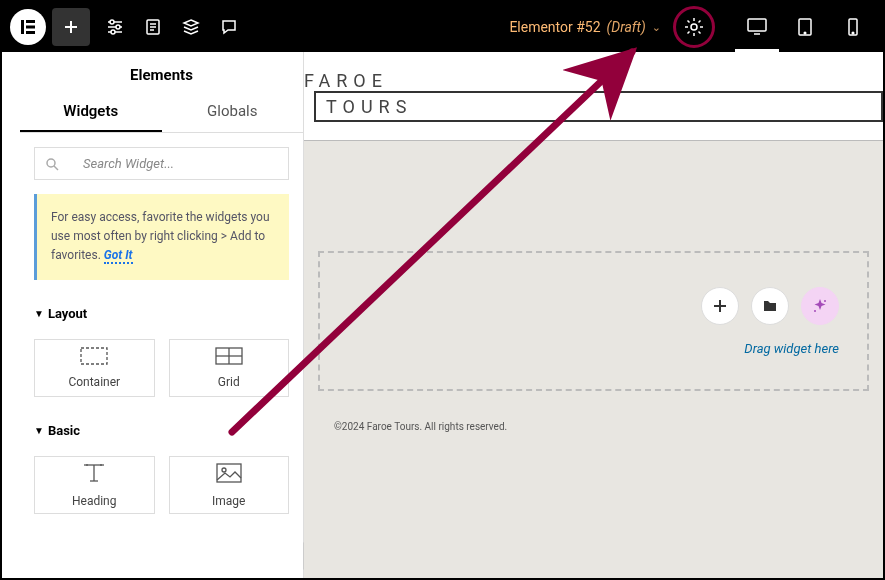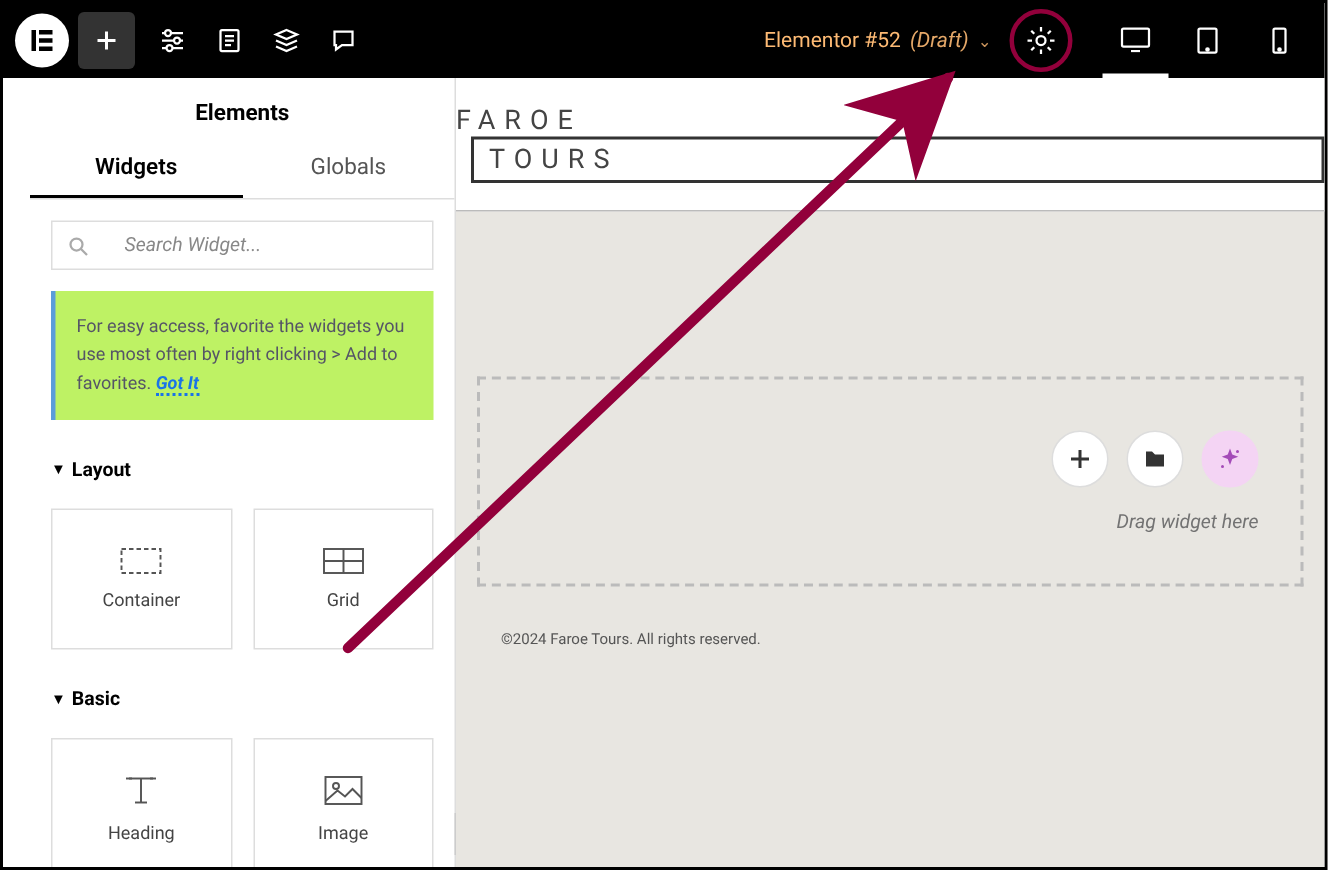--- a/index.html
+++ b/index.html
@@ -18,35 +18,35 @@
 .dev-btn { width: 44px; height: 50px; display: flex; align-items: center; justify-content: center; cursor: pointer; }
 .dev-btn.active { border-bottom: 3px solid #fff; }
 .main { display: flex; height: calc(100% - 50px); }
 .sidebar { width: 284px; border-right: 1px solid #ddd; background: #fff; display: flex; flex-direction: column; position: relative; margin-left: 18px; }
 .side-head { text-align: center; font-weight: 700; font-size: 15px; padding: 14px 0 8px; }
 .tabs { display: flex; border-bottom: 1px solid #ddd; }
 .tab { flex: 1; text-align: center; padding: 10px 0; font-size: 15px; cursor: pointer; color: #555; }
 .tab.active { color: #000; font-weight: 600; border-bottom: 2px solid #000; }
 .search-wrap { padding: 14px; }
 .search { display: flex; align-items: center; border: 1px solid #ddd; padding: 8px 10px; gap: 24px; font-size: 13px; color: #888; }
-.tip { margin: 0 14px 18px; background: #bef264; border-left: 3px solid #5b9dd9; padding: 14px; font-size: 12px; color: #556; line-height: 1.6; }
+.tip { margin: 0 14px 18px; background: #fef9c3; border-left: 3px solid #5b9dd9; padding: 14px; font-size: 12px; color: #556; line-height: 1.6; }
 .tip .gotit { color: #1a73e8; border-bottom: 2px dotted #1a73e8; font-weight: 700; font-style: italic; cursor: pointer; }
 .section-hd { padding: 8px 14px; font-weight: 700; font-size: 13px; display: flex; align-items: center; gap: 4px; }
 .caret { font-size: 10px; }
 .widgets-grid { display: flex; gap: 14px; padding: 10px 14px 18px; }
-.widget { flex: 1; border: 1px solid #ddd; height: 94px; display: flex; flex-direction: column; align-items: center; justify-content: center; gap: 10px; font-size: 12px; color: #444; cursor: grab; }
+.widget { flex: 1; border: 1px solid #ddd; height: 58px; display: flex; flex-direction: column; align-items: center; justify-content: center; gap: 10px; font-size: 12px; color: #444; cursor: grab; }
 .collapse-tab { position: absolute; right: -12px; top: 490px; width: 12px; height: 28px; border: 1px solid #ccc; background: #fff; border-radius: 0 4px 4px 0; display: flex; align-items: center; justify-content: center; font-size: 10px; color: #666; cursor: pointer; }
 .canvas { flex: 1; background: #e8e6e1; display: flex; flex-direction: column; position: relative; }
 .brand-row { background: #fff; border-bottom: 1px solid #bbb; padding: 18px 0; display: flex; justify-content: center; letter-spacing: 6px; font-size: 18px; color: #444; font-weight: 400; flex-direction: column; }
 .brand-row .tours { border: 2px solid #333; padding: 3px 10px; margin-left: 10px; letter-spacing: 6px; }
 .drop-zone { margin: 110px 14px 30px; border: 2px dashed #bbb; height: 140px; position: relative; display: flex; flex-direction: column; align-items: flex-end; justify-content: center; padding-right: 28px; gap: 16px; }
 .dz-actions { display: flex; gap: 12px; }
 .dz-btn { width: 38px; height: 38px; border-radius: 50%; background: #fff; display: flex; align-items: center; justify-content: center; border: 1px solid #ddd; cursor: pointer; font-size: 16px; }
 .dz-btn.ai { background: #f4d4f4; border-color: #f4d4f4; }
-.dz-text { font-size: 13px; color: #737373; font-style: italic; }
+.dz-text { font-size: 13px; color: #0369a1; font-style: italic; }
 .footer { padding: 0 30px; font-size: 10px; color: #555; }
 .arrow-svg { position: absolute; left: 0; top: 0; pointer-events: none; }
 svg { display: block; }
 </style>
 </head>
 <body>
 
 <div class="topbar">
   <div class="topbar-left">
     <div class="e-logo">

